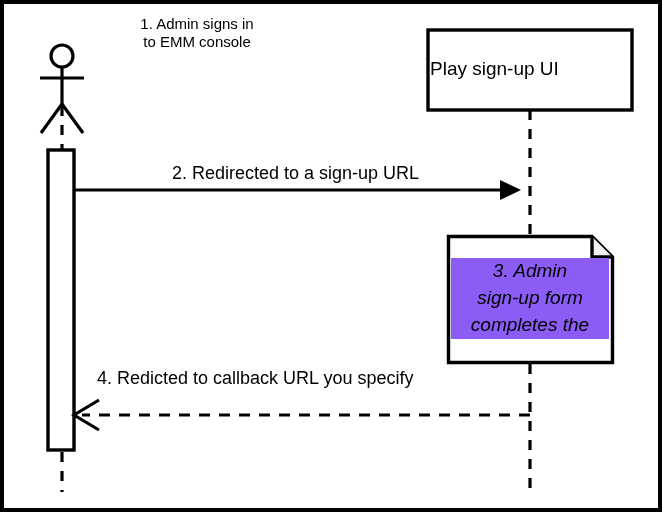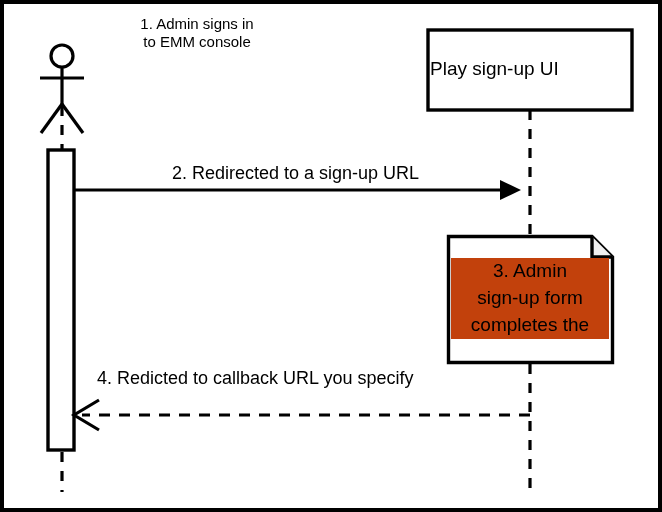--- a/index.html
+++ b/index.html
@@ -63,21 +63,22 @@
   #note-text {
     left: 451px;
     top: 258px;
     width: 158px;
     text-align: center;
     font-size: 19px;
     line-height: 1.42;
   }
   .note-line {
     display: block;
-    background: #c2410c;
+    background: #8b5cf6;
+    font-style: italic;
   }
 </style>
 </head>
 <body>
 
 <div id="canvas">
 
   <svg id="diagram-svg" width="662" height="512" viewBox="0 0 662 512">
 
     <g>

